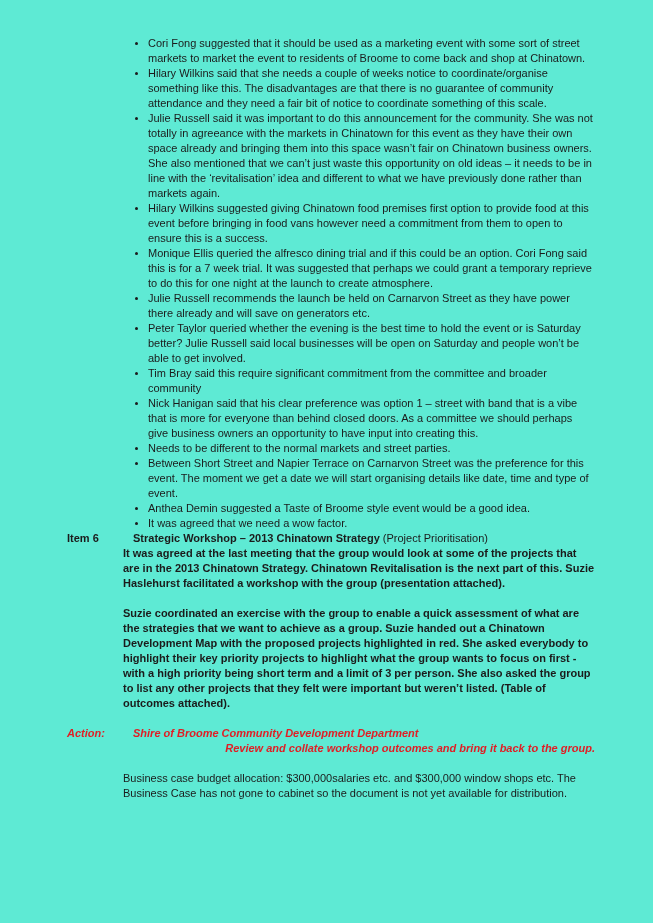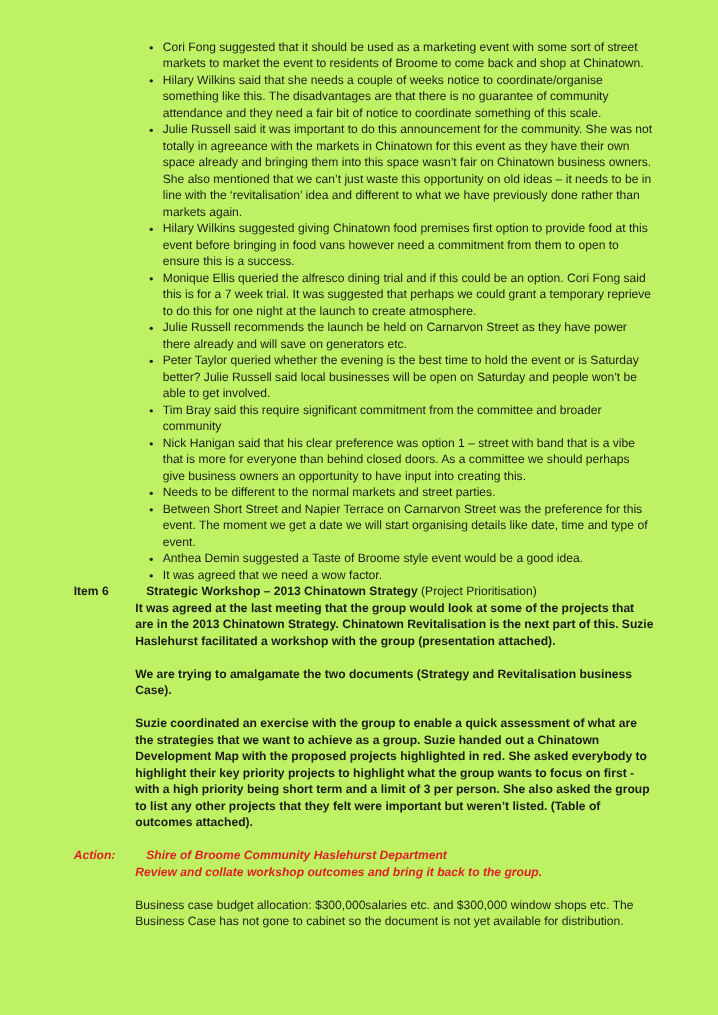--- a/index.html
+++ b/index.html
@@ -15,21 +15,21 @@
     font-size: 11px;
     line-height: 15px;
     color: #1b1b1b;
     -webkit-font-smoothing: antialiased;
   }
   .page {
     box-sizing: border-box;
     width: 653px;
     height: 923px;
     padding: 36px 58px 20px 67px;
-    background: #bef264;
+    background: #5eead4;
   }
   .section {
     display: flex;
     align-items: flex-start;
   }
   .label-col {
     flex: 0 0 56px;
     width: 56px;
     font-weight: bold;
   }
@@ -54,21 +54,21 @@
   }
   .gap-after {
     margin-bottom: 15px;
     font-weight: bold;
   }
   .gap-after-sm {
     margin-bottom: 7px;
   }
   .bold { font-weight: bold; margin-left: 10px; }
   .red { color: #e01e25; font-style: italic; }
-  .italic { font-style: italic; }
+  .italic { font-style: italic; text-align: right; }
 </style>
 </head>
 <body>
 
 <div class="page">
 
   <div class="section">
     <div class="label-col"></div>
     <div class="content-col">
       <ul class="bullets gap-after-sm">
@@ -87,27 +87,26 @@
         <li>It was agreed that we need a wow factor.</li>
       </ul>
     </div>
   </div>
 
   <div class="section">
     <div class="label-col">Item 6</div>
     <div class="content-col">
       <p><span class="bold">Strategic Workshop – 2013 Chinatown Strategy</span><span> (Project Prioritisation)</span></p>
       <p class="gap-after">It was agreed at the last meeting that the group would look at some of the projects that are in the 2013 Chinatown Strategy.  Chinatown Revitalisation is the next part of this. Suzie Haslehurst facilitated a workshop with the group (presentation attached).</p>
-      <p class="gap-after">We are trying to amalgamate the two documents (Strategy and Revitalisation business Case).</p>
       <p class="gap-after">Suzie coordinated an exercise with the group to enable a quick assessment of what are the strategies that we want to achieve as a group.  Suzie handed out a Chinatown Development Map with the proposed projects highlighted in red.  She asked everybody to highlight their key priority projects to highlight what the group wants to focus on first - with a high priority being short term and a limit of 3 per person.  She also asked the group to list any other projects that they felt were important but weren’t listed. (Table of outcomes attached).</p>
     </div>
   </div>
 
   <div class="section">
     <div class="label-col red">Action:</div>
     <div class="content-col">
-      <p class="bold red">Shire of Broome Community Haslehurst Department</p>
+      <p class="bold red">Shire of Broome Community Development Department</p>
       <p class="red italic gap-after">Review and collate workshop outcomes and bring it back to the group.</p>
       <p>Business case budget allocation: $300,000salaries etc. and $300,000 window shops etc.   The Business Case has not gone to cabinet so the document is not yet available for distribution.</p>
     </div>
   </div>
 
 </div>
 
 </body></html>

